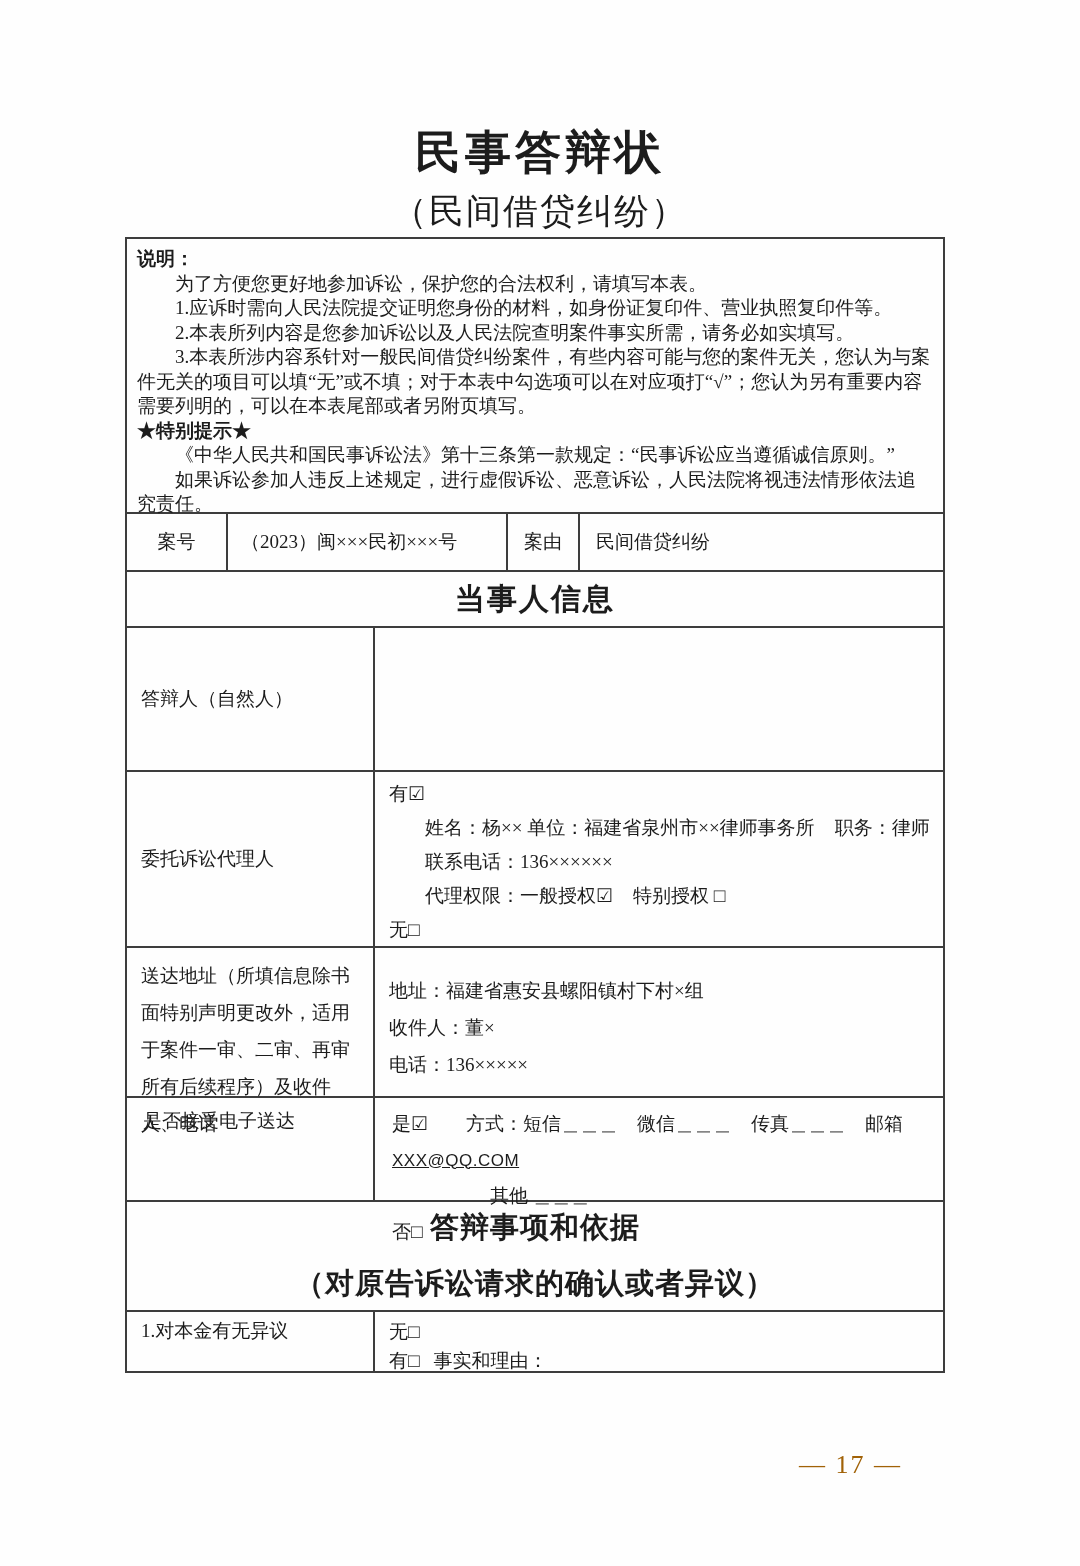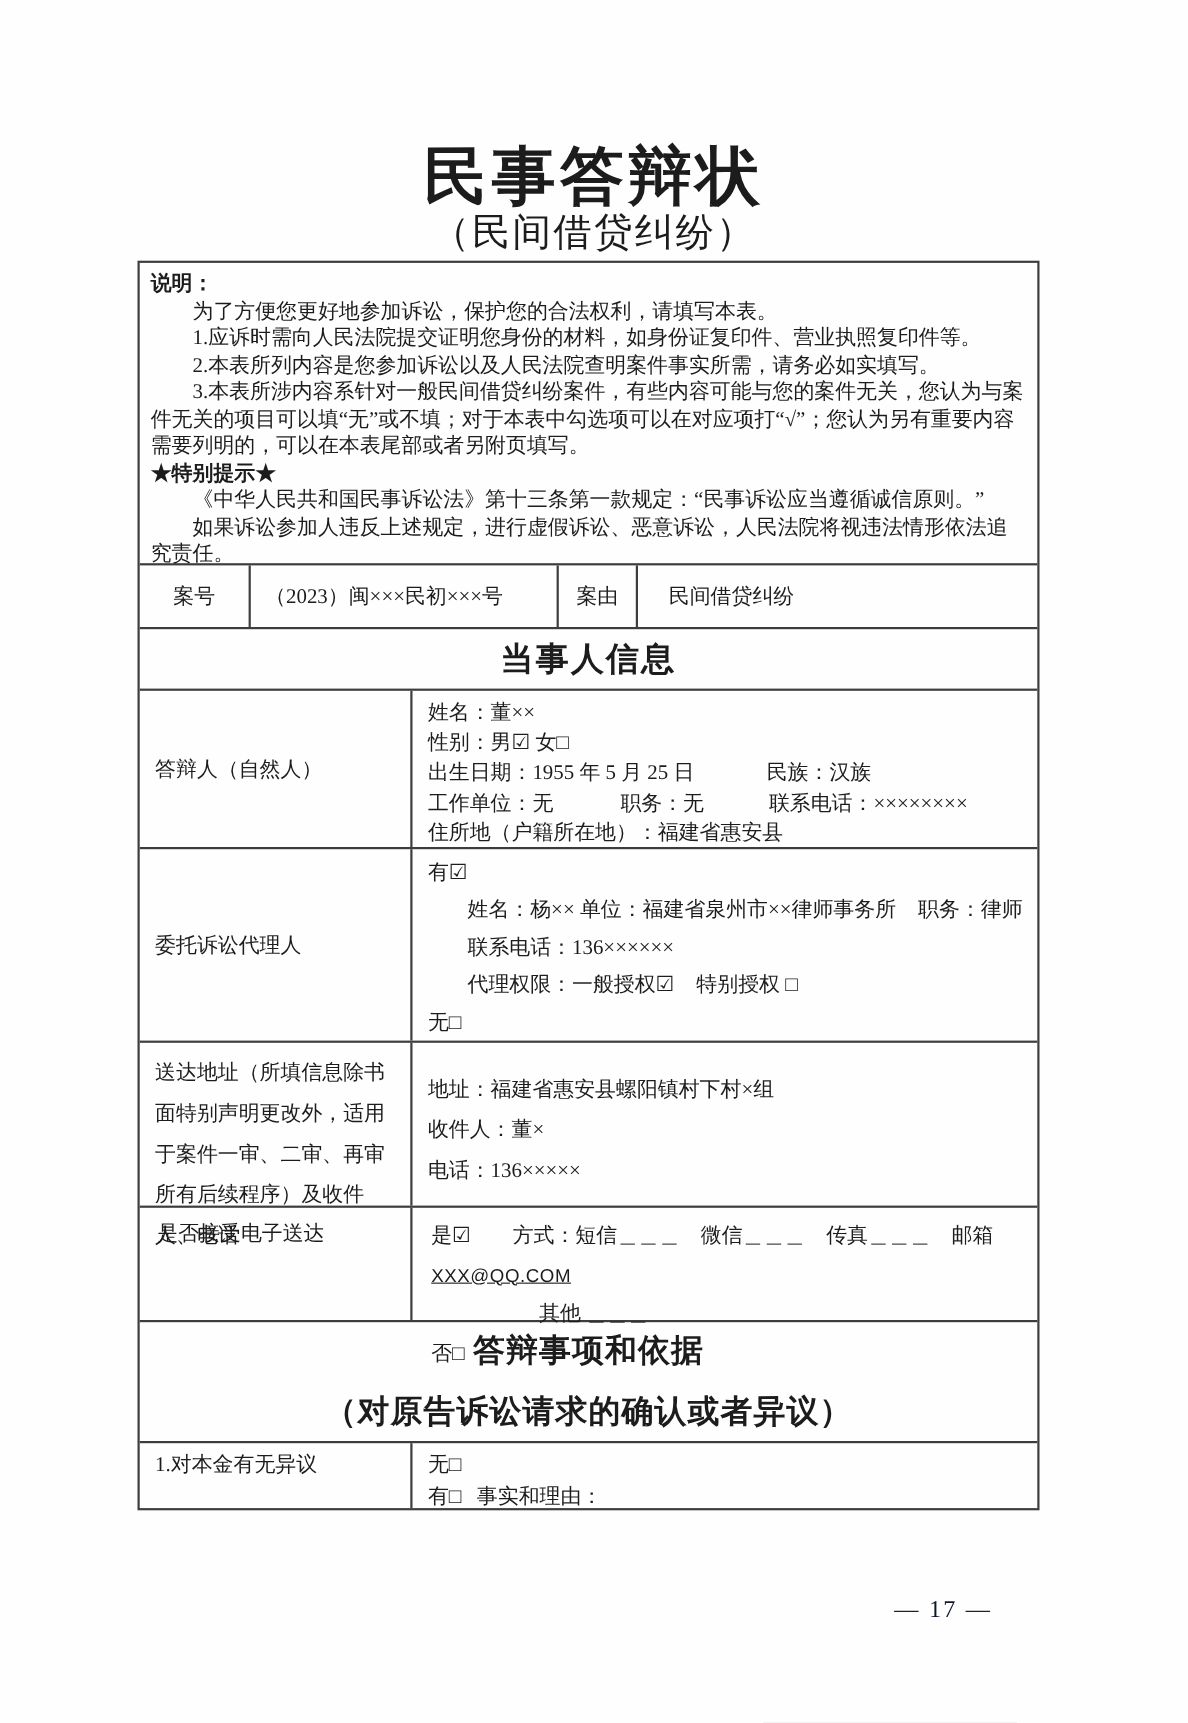--- a/index.html
+++ b/index.html
@@ -8,21 +8,21 @@
     position:relative;
     width:1080px; height:1566px;
     background:#fefefe;
     font-family:"Liberation Serif","DejaVu Serif",serif;
     color:#1c1c1c;
     margin:0 auto;
     overflow:hidden;
   }
   .doc-title {
     position:absolute; top:122px; left:0; width:100%;
-    text-align:center; font-size:58px; font-weight:bold; letter-spacing:4px;
+    text-align:center; font-size:46px; font-weight:bold; letter-spacing:4px;
   }
   .doc-subtitle {
     position:absolute; top:188px; left:0; width:100%;
     text-align:center; font-size:35px; font-weight:normal; letter-spacing:2px;
   }
   .form-table {
     position:absolute; left:125px; top:237px; width:820px;
     border:2px solid #3d3d3d;
     font-size:19px;
   }
@@ -35,21 +35,21 @@
   .instr-p { text-indent:2em; }
   .special-header { font-weight:bold; }
 
   
   .r-case { height:58px; }
   .r-case .cell { display:flex; align-items:center; height:100%; border-left:2px solid #3d3d3d; }
   .r-case .cell:first-child { border-left:none; }
   .cell-case-label { width:99px; justify-content:center; }
   .cell-case-no { width:280px; padding-left:13px; }
   .cell-cause-label { width:72px; justify-content:center; }
-  .cell-cause { flex:1; padding-left:28px; }
+  .cell-cause { flex:1; padding-left:16px; }
 
   
   .r-section-header { height:56px; align-items:center; justify-content:center; }
   .r-section-header .sec-title { font-size:30px; font-weight:bold; letter-spacing:2px; }
   .r-defense-header { height:110px; flex-direction:column; align-items:center; justify-content:center; gap:16px; }
   .r-defense-header .sec-title { font-size:29px; font-weight:bold; letter-spacing:1px; }
 
   
   .label-cell { width:248px; border-right:2px solid #3d3d3d; padding:8px 10px 8px 14px; }
   .content-cell { flex:1; padding:6px 12px 6px 14px; }
@@ -76,21 +76,21 @@
   .other-line { padding-left:98px; }
   .email-underline { text-decoration:underline; font-family:"Liberation Sans","DejaVu Sans",sans-serif; font-size:17px; letter-spacing:0.5px; }
 
   .r-item1 { height:61px; }
   .r-item1 .label-cell { padding-top:6px; }
   .r-item1 .content-cell { line-height:29px; padding-top:5px; }
   .gap-xs { margin-left:14px; }
 
   .page-footer {
     position:absolute; right:178px; top:1450px;
-    font-size:22px; letter-spacing:2px; color:#0f172a;
+    font-size:26px; letter-spacing:2px; color:#a16207;
   }
 </style>
 </head>
 <body>
 
 <div class="page">
 
   <div class="doc-title">民事答辩状</div>
   <div class="doc-subtitle">（民间借贷纠纷）</div>
 
@@ -113,31 +113,20 @@
       <div class="cell cell-cause-label">案由</div>
       <div class="cell cell-cause">民间借贷纠纷</div>
     </div>
 
     <div class="row r-section-header">
       <div class="sec-title">当事人信息</div>
     </div>
 
     <div class="row r-respondent">
       <div class="label-cell v-center">答辩人（自然人）</div>
-      <div class="content-cell">
-        <div>姓名：董××</div>
-        <div>性别：男☑ 女□</div>
-        <div>
-          <span class="w-dob">出生日期：1955 年 5 月 25 日</span><span>民族：汉族</span>
-        </div>
-        <div>
-          <span class="w-work">工作单位：无</span><span class="w-pos">职务：无</span><span>联系电话：××××××××</span>
-        </div>
-        <div>住所地（户籍所在地）：福建省惠安县</div>
-      </div>
     </div>
 
     <div class="row r-agent">
       <div class="label-cell v-center">委托诉讼代理人</div>
       <div class="content-cell">
         <div>有☑</div>
         <div class="indent-1">
           <span>姓名：杨×× 单位：福建省泉州市××律师事务所</span><span class="gap-sm">职务：律师</span>
         </div>
         <div class="indent-1">联系电话：136××××××</div>

